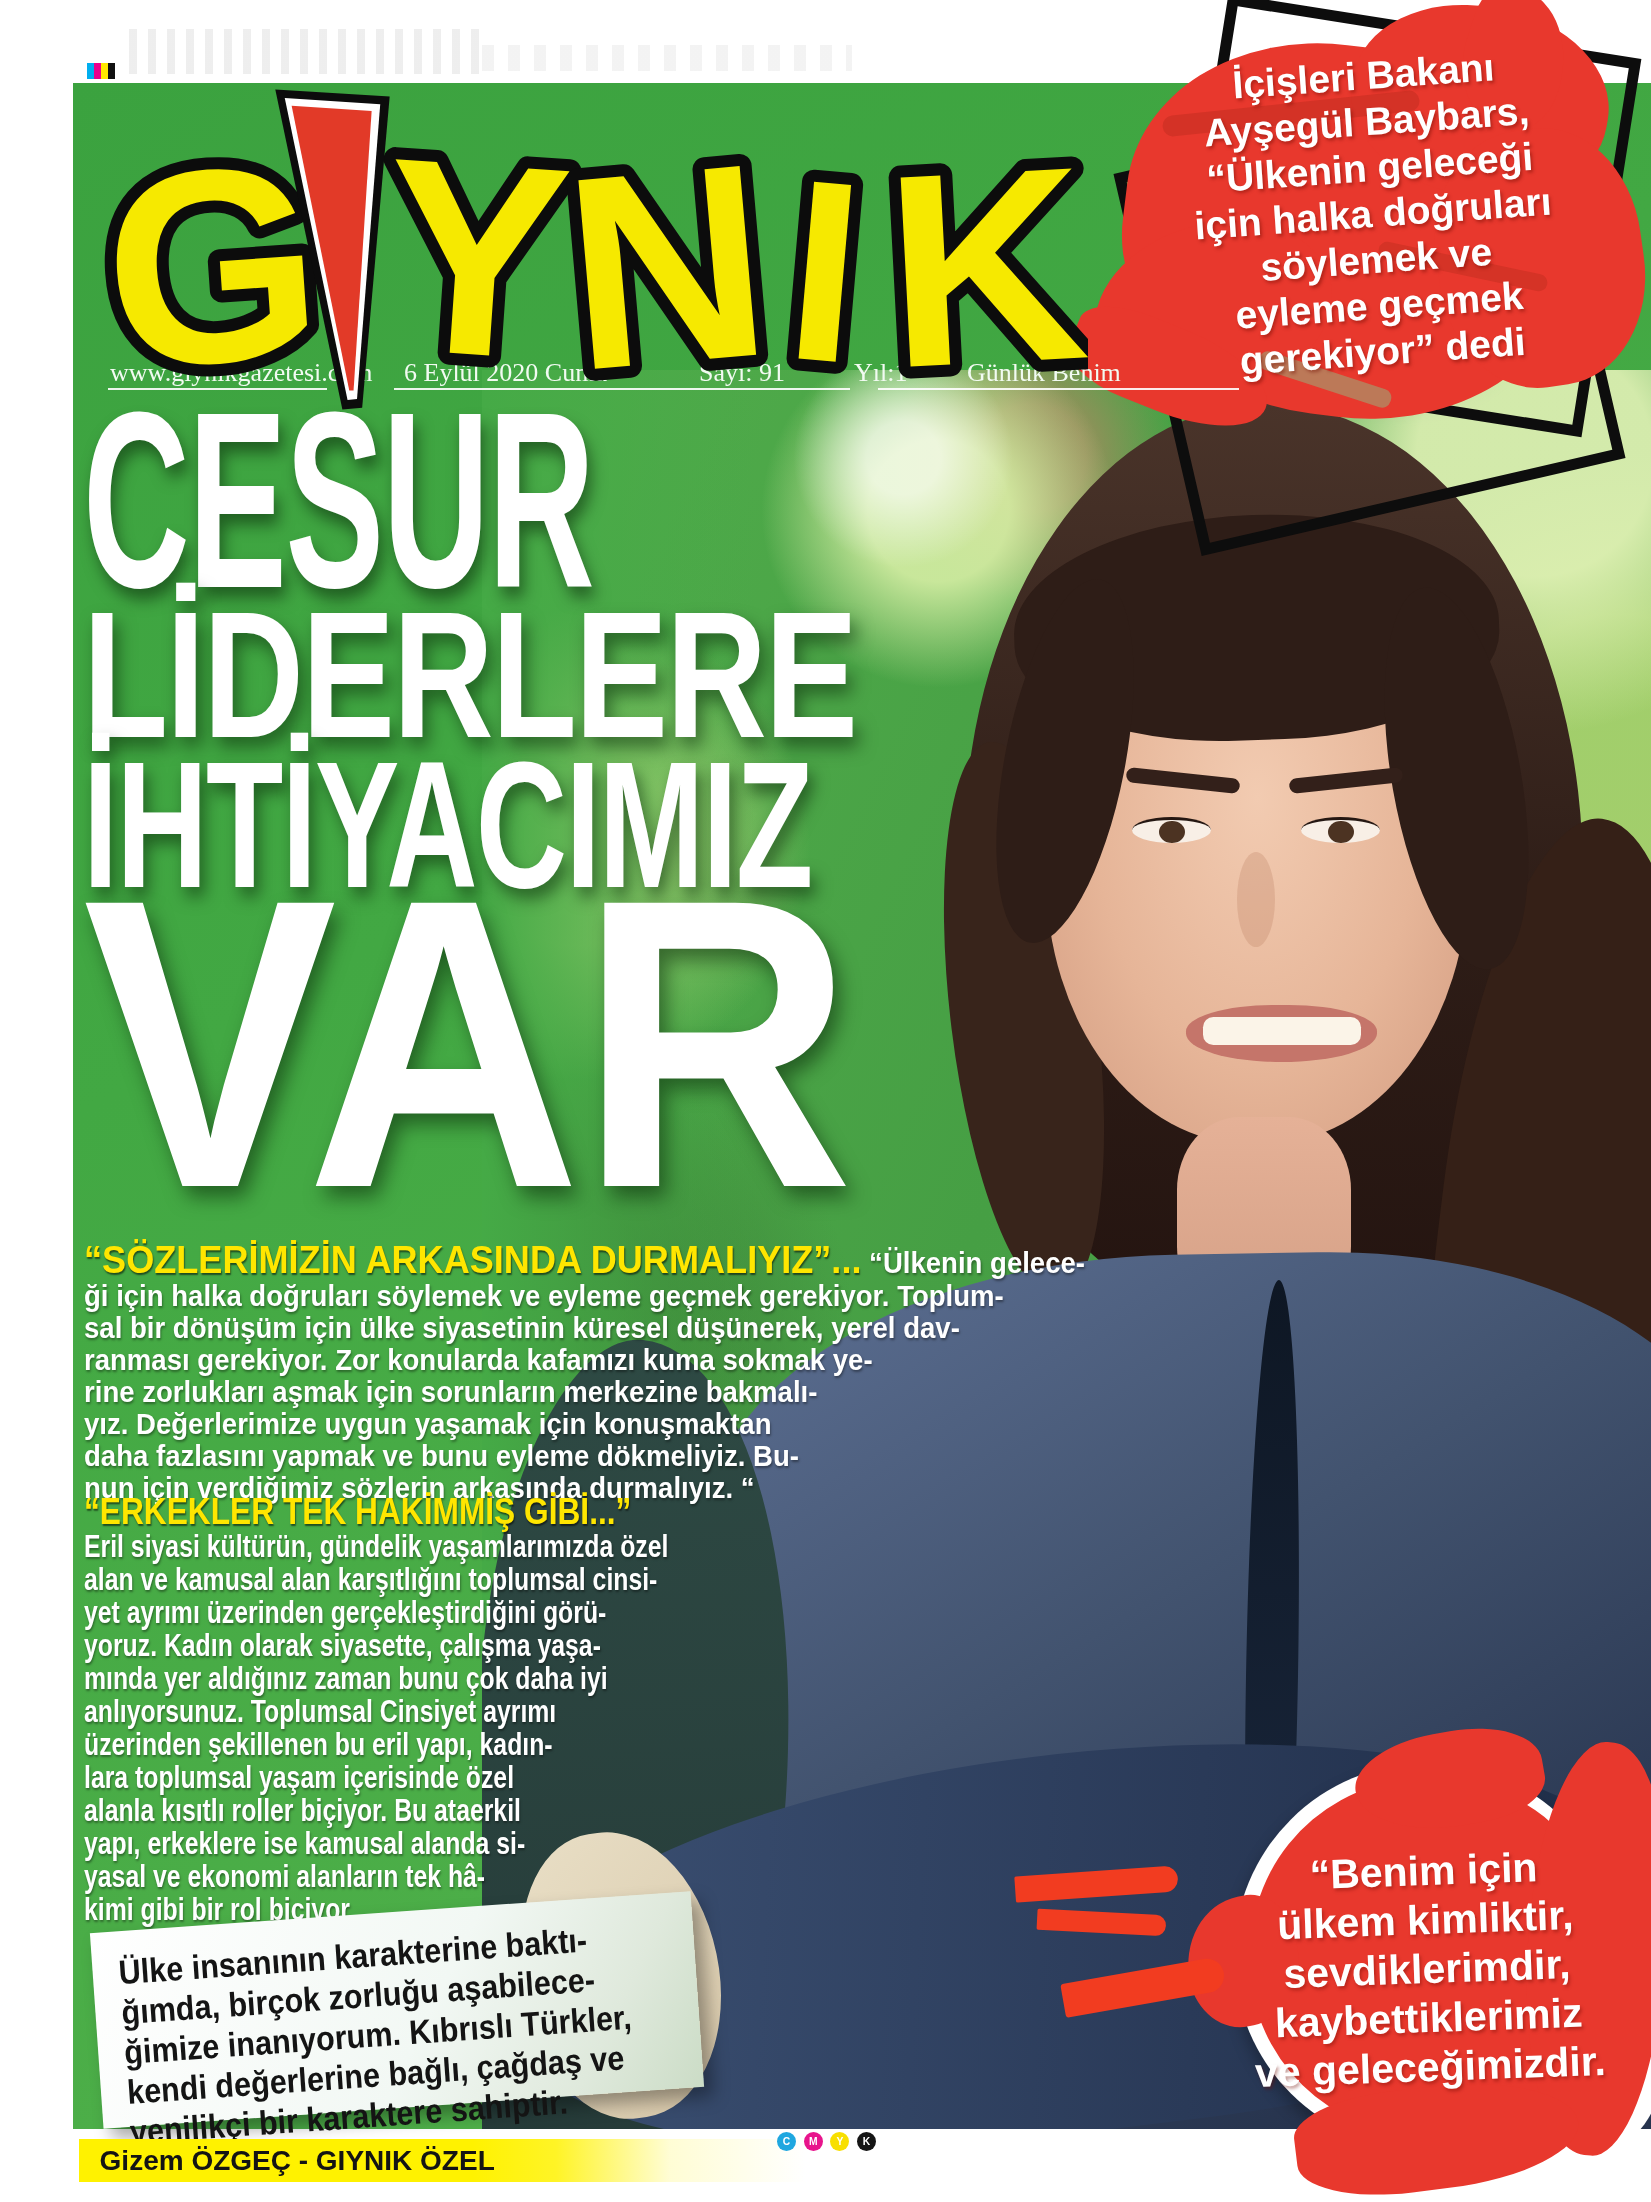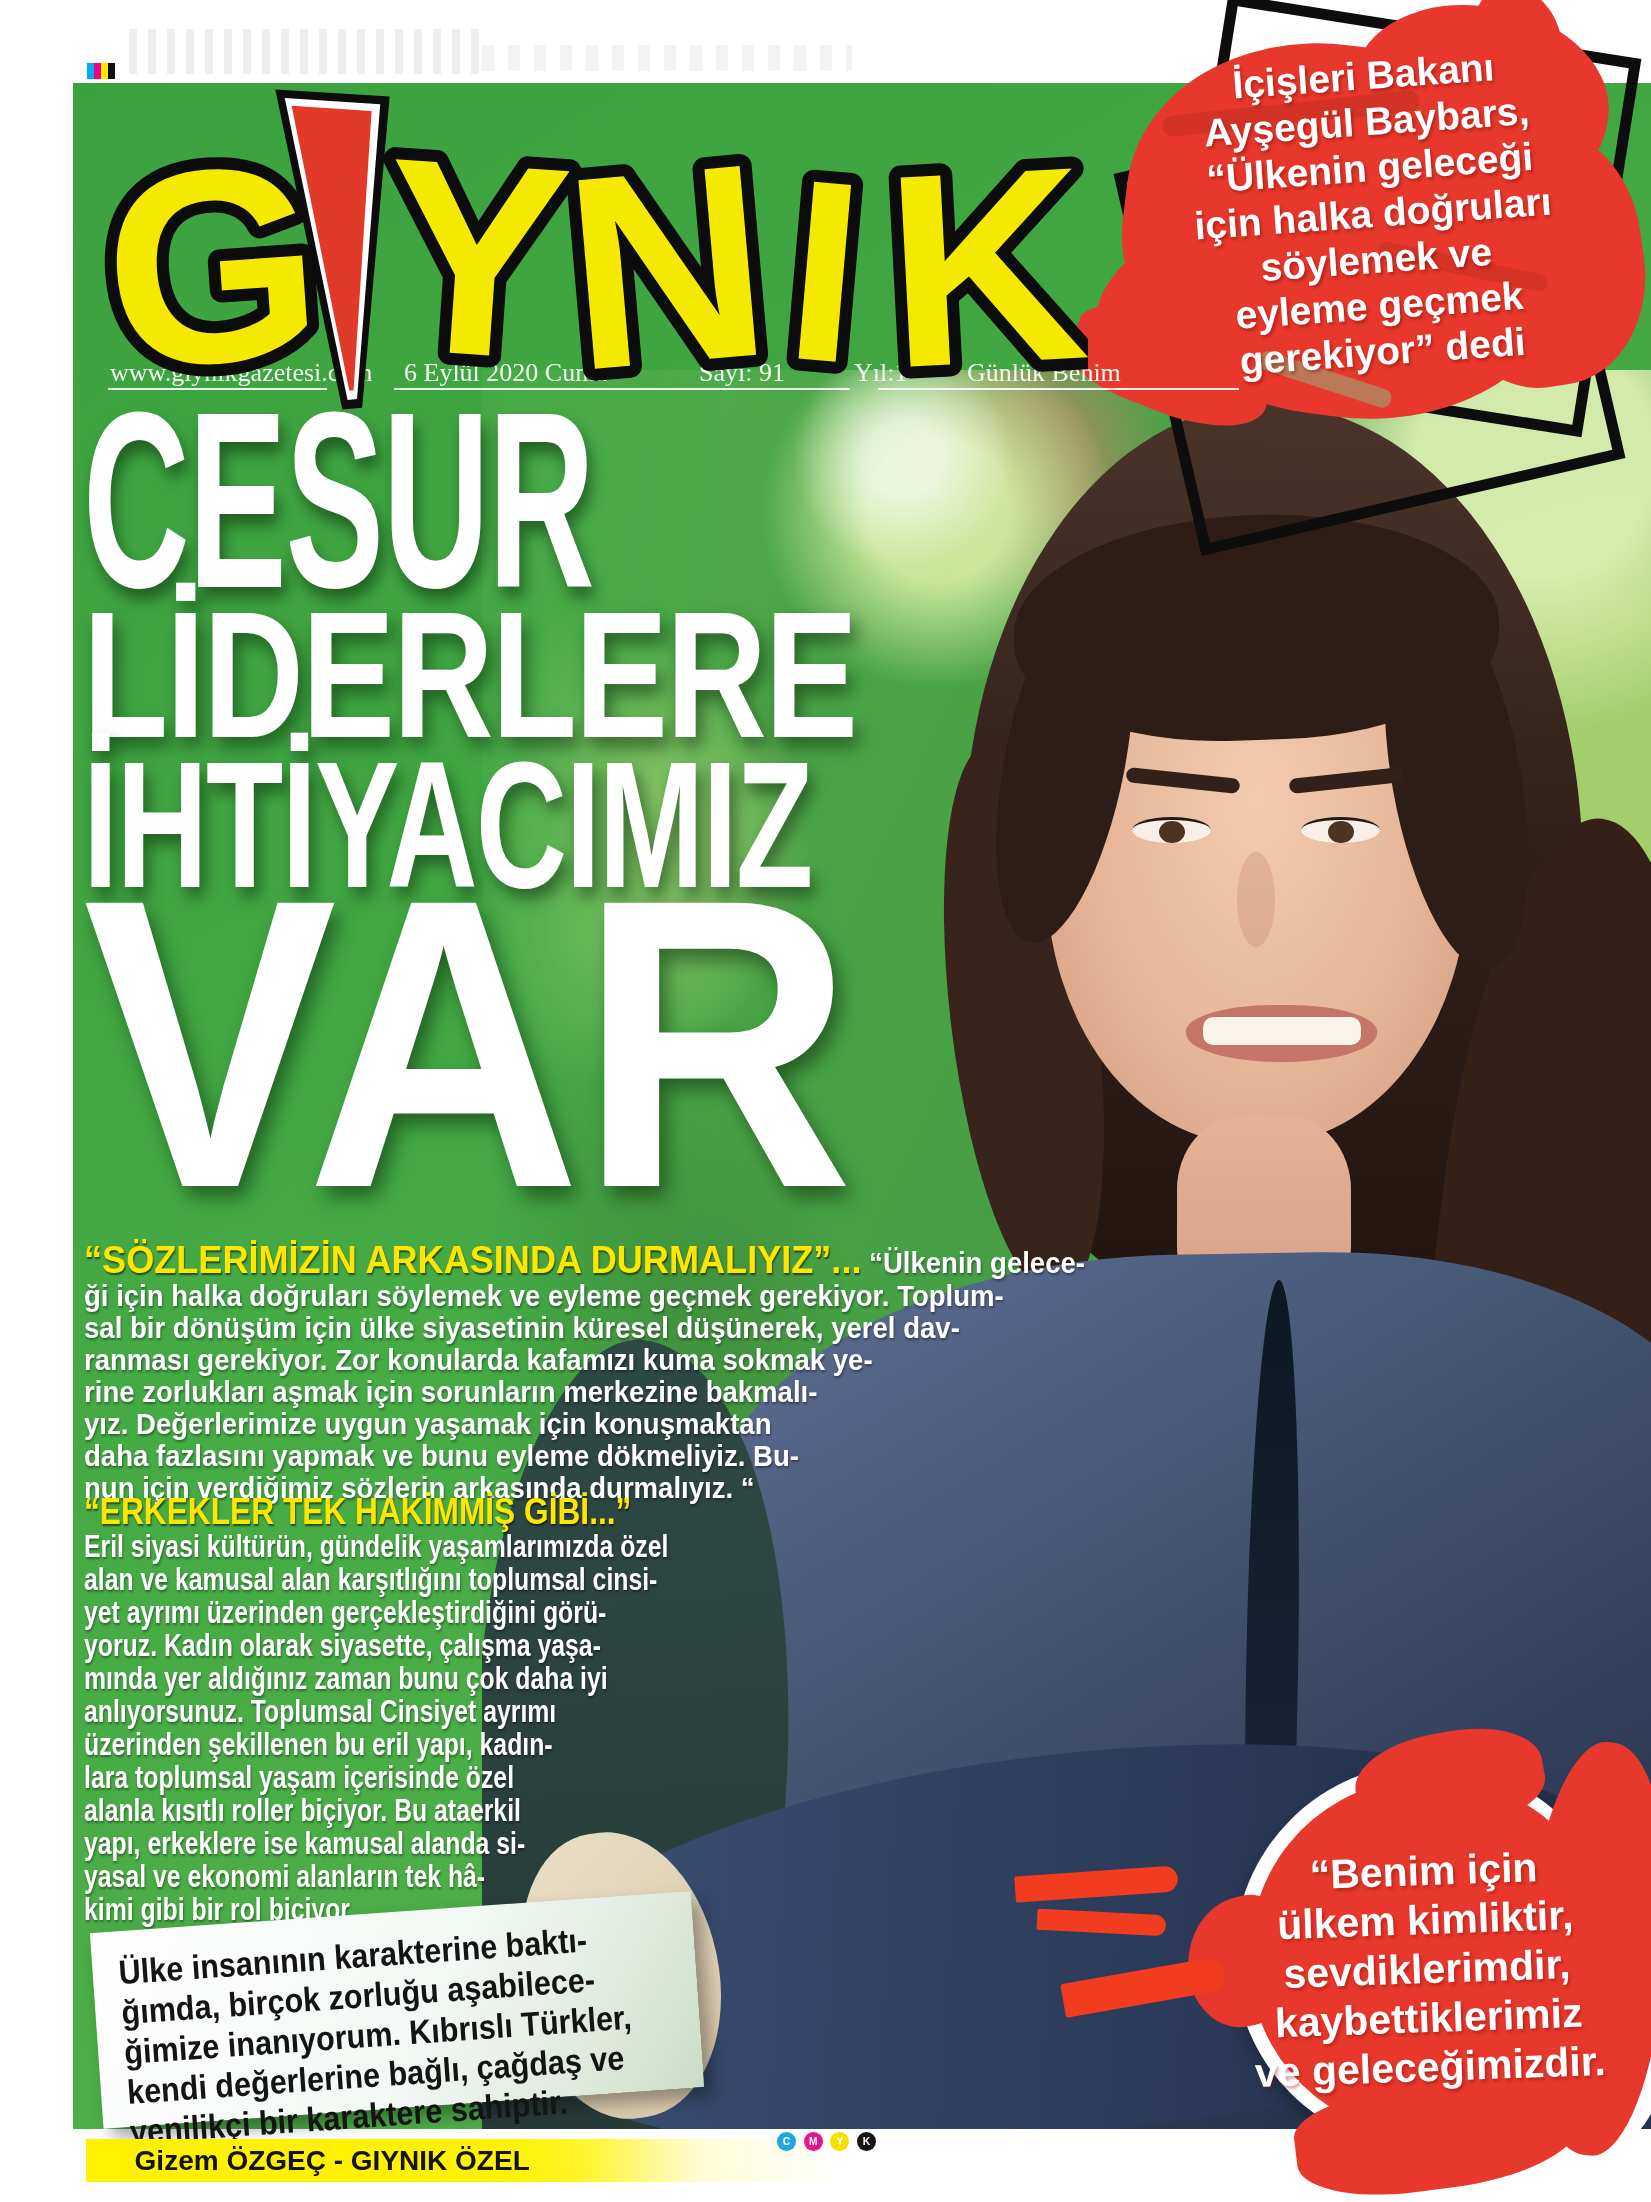--- a/index.html
+++ b/index.html
@@ -78,22 +78,22 @@
   .body-txt{color:#ffffff;font-weight:bold;white-space:nowrap;
      text-shadow:0.9px 1.7px 2.6px rgba(0,0,0,.4);transform-origin:0 0;}
   .ylead{color:#ffe600;font-weight:bold;text-shadow:0.9px 1.7px 1.7px rgba(0,0,0,.55);}
   
   #qbox{left:96px;top:1912px;width:602px;height:196px;transform:rotate(-4deg);
     background:linear-gradient(120deg,#ffffff 0%,#f2f8f4 55%,#dfe9dc 82%,#cbdcc6 100%);
     box-shadow:8.6px 10.3px 17px rgba(0,0,0,.35);padding:20.6px 0 0 26px;box-sizing:border-box;}
   #qbox .ln{color:#141414;font-weight:bold;font-size:34px;line-height:40px;white-space:nowrap;
     transform:scaleX(.9);transform-origin:0 0;}
   
-  #byline{left:86px;top:2139px;width:757px;height:43px;
-    background:linear-gradient(90deg,#fff200 0 52%,rgba(255,242,0,.85) 63%,rgba(255,250,160,.45) 78%,rgba(255,255,255,0) 96%);padding-left:28px;}
+  #byline{left:79px;top:2139px;width:757px;height:43px;
+    background:linear-gradient(90deg,#fff200 0 52%,rgba(255,242,0,.85) 63%,rgba(255,250,160,.45) 78%,rgba(255,255,255,0) 96%);}
   #byline span{margin-left:20.6px;font-size:28px;line-height:43px;font-weight:bold;color:#141414;}
   
   .blob{position:absolute;background:#e8382d;}
   .frame{position:absolute;border:11.2px solid #0d0d0d;}
   .st-text{left:39px;top:53px;width:482px;transform:rotate(-4deg);text-align:center;}
   .st-text div{color:#fff;font-weight:bold;font-size:39px;line-height:46px;white-space:nowrap;
      text-shadow:1.7px 2.6px 3.4px rgba(110,10,0,.45);}
   .sb-text{left:15.5px;top:131px;width:422px;transform:rotate(-2deg);text-align:center;}
   .sb-text div{color:#fff;font-weight:bold;font-size:41px;line-height:49px;white-space:nowrap;
      text-shadow:1.7px 2.6px 3.4px rgba(110,10,0,.4);}

